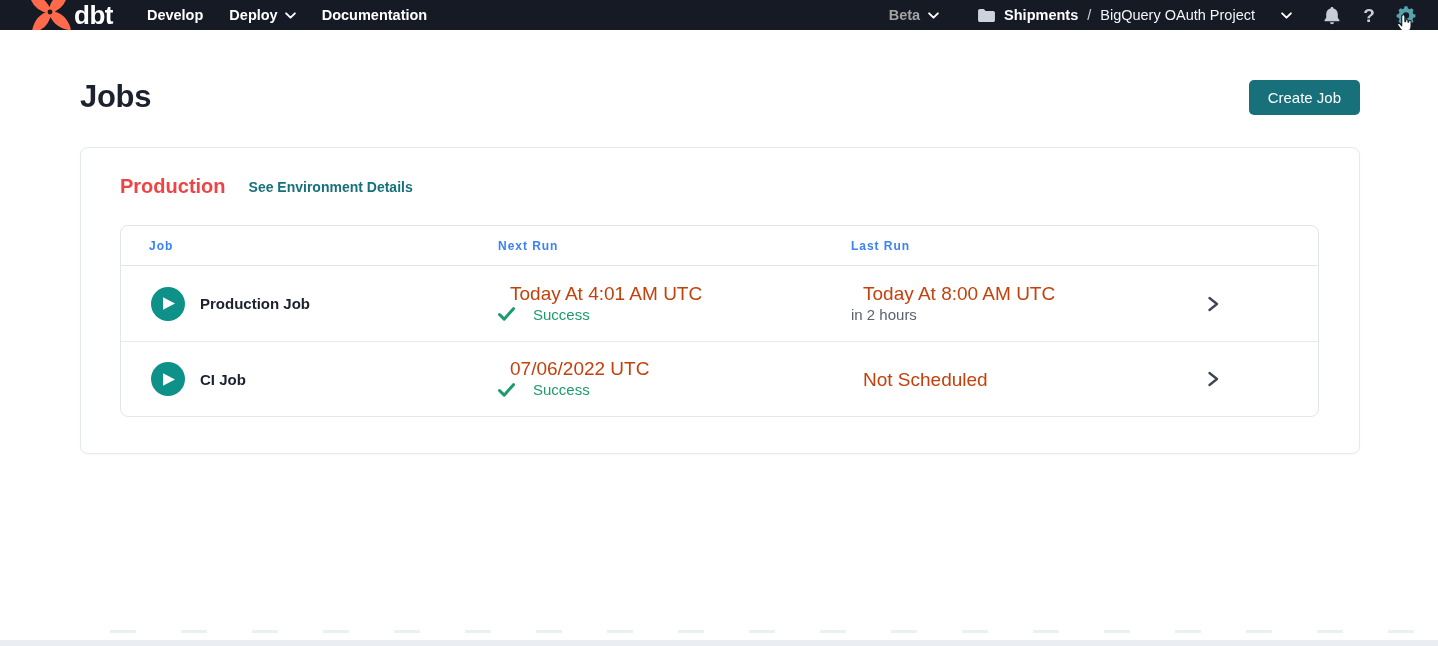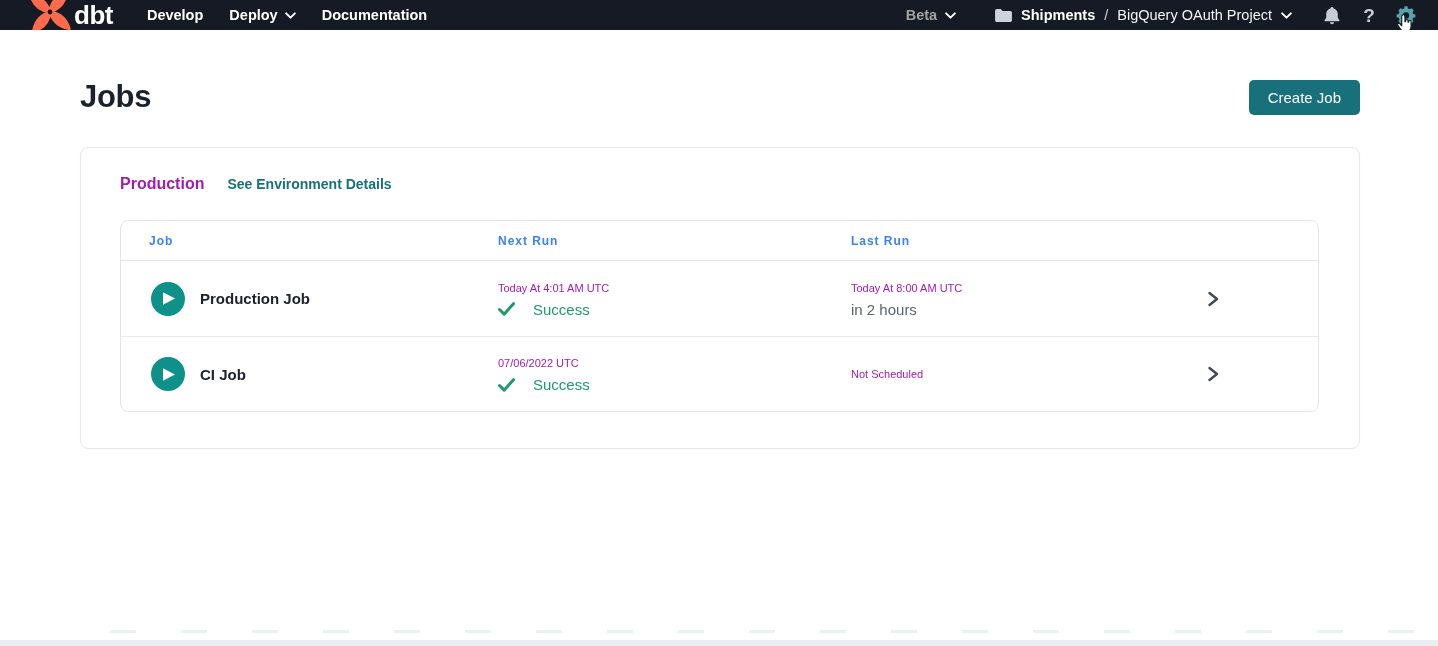--- a/index.html
+++ b/index.html
@@ -19,21 +19,21 @@
   .logo-text { color:#fff; font-size:26px; font-weight:800; letter-spacing:-0.5px; margin-left:2px; line-height:41px; }
   .nav-links { display:flex; align-items:center; gap:26px; }
   .nav-link { color:#fff; font-size:14.5px; font-weight:700; display:flex; align-items:center; gap:7px; cursor:pointer; }
   .chev-down { width:11px; height:7px; }
   .nav-right { margin-left:auto; display:flex; align-items:center; }
   .beta { color:#a3a3a3; font-size:14.5px; font-weight:700; display:flex; align-items:center; gap:8px; margin-right:38px; }
   .crumb { display:flex; align-items:center; color:#fff; font-size:14.5px; }
   .crumb .folder { width:19px; height:15px; margin-right:8px; }
   .crumb-project { font-weight:700; }
   .crumb-sep { color:#cdd3dd; margin:0 9px; font-weight:400; }
-  .crumb-env { font-weight:400; color:#f2f4f7; display:flex; align-items:center; gap:9px; }
+  .crumb-env { font-weight:400; color:#f2f4f7; display:flex; align-items:center; gap:26px; }
   .nav-icons { display:flex; align-items:center; gap:17px; margin-left:30px; }
   .nav-icon { width:20px; height:20px; display:flex; align-items:center; justify-content:center; cursor:pointer; }
   .qmark { color:#c7ccd7; font-size:19px; font-weight:800; line-height:1; }
   .cursor-overlay { position:absolute; right:24px; top:14px; width:19px; height:19px; pointer-events:none; z-index:5; }
 
   
   .page { padding:0 78px 0 80px; }
   .page-header { display:flex; align-items:center; justify-content:space-between; margin-top:49px; }
   .page-title { font-size:31px; font-weight:700; color:#1c212e; letter-spacing:-0.3px; }
   .btn-primary {
@@ -42,42 +42,42 @@
     font-family:inherit;
   }
 
   
   .card {
     margin-top:32px; border:1px solid #e5e8ec; border-radius:8px;
     padding:27px 40px 36px 39px; background:#fff;
     box-shadow:0 1px 2px rgba(20,30,40,0.03);
   }
   .card-head { display:flex; align-items:center; }
-  .card-title { font-size:16px; font-weight:700; color:#a21caf; }
+  .card-title { font-size:20px; font-weight:700; color:#ef4444; }
   .card-link { margin-left:23px; font-size:14px; font-weight:700; color:#17707a; text-decoration:none; cursor:pointer; }
 
   
   .jobs-table { margin-top:27px; border:1px solid #e2e6ea; border-radius:8px; overflow:hidden; background:#fff; }
   .t-head {
     display:grid; grid-template-columns:377px 353px 355px auto; align-items:center;
     height:40px; border-bottom:1px solid #e2e6ea;
     color:#3b82f6; font-size:12px; font-weight:700; letter-spacing:0.08em;
   }
   .t-head .c-job { padding-left:28px; }
   .t-row {
     display:grid; grid-template-columns:377px 353px 355px auto; align-items:center;
     height:75px;
   }
   .t-row + .t-row { border-top:1px solid #e8ebee; }
   .cell-job { display:flex; align-items:center; gap:15px; padding-left:30px; }
   .play-btn { width:34px; height:34px; border-radius:50%; background:#0e9189; display:flex; align-items:center; justify-content:center; cursor:pointer; flex:0 0 auto; }
   .play-btn svg { width:14px; height:15px; margin-left:2px; }
   .job-name { font-size:15px; font-weight:700; color:#1c212e; }
   .cell-lines { display:flex; flex-direction:column; gap:2px; }
-  .line-main { font-size:11px; color:#a21caf; line-height:19px; }
+  .line-main { font-size:19px; color:#c2410c; line-height:19px;margin-left:12px; }
   .line-sub { font-size:15px; color:#5b6270; line-height:19px; }
   .line-sub:empty { display:none; }
   .status-line { display:flex; align-items:center; gap:18px; line-height:19px; }
   .status-line svg { width:17px; height:14px; }
   .status-text { font-size:15px; color:#1d9b6b; }
   .cell-chev { display:flex; align-items:center; }
   .chev-right { width:14px; height:16px; cursor:pointer; }
 
   
   .bottom-dashes {

